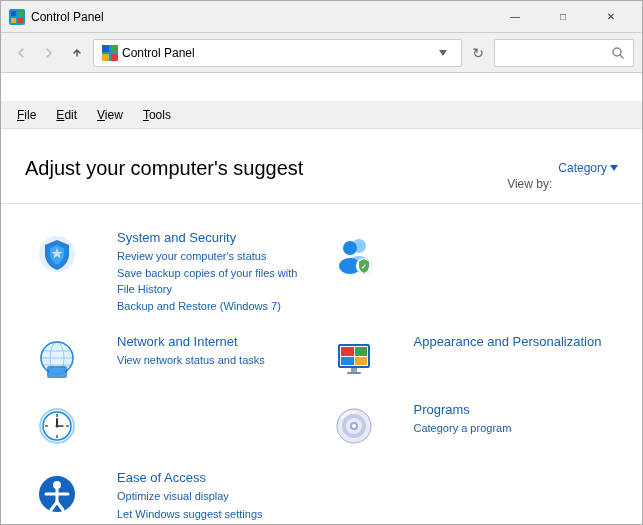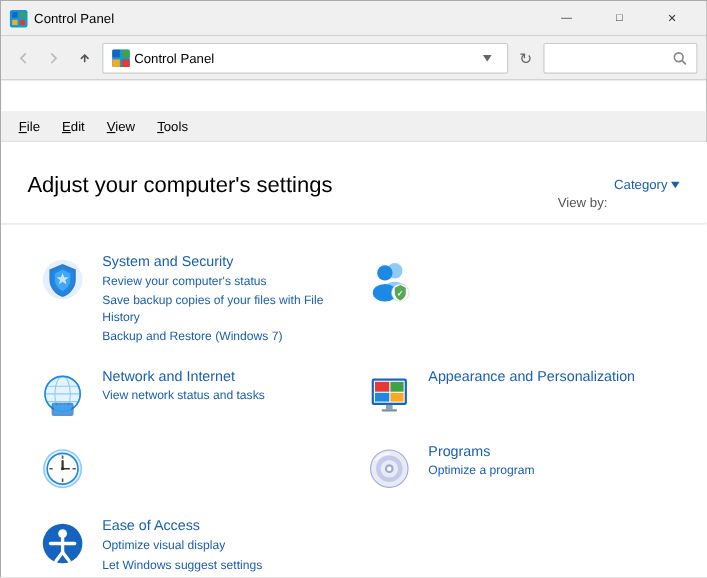--- a/index.html
+++ b/index.html
@@ -244,21 +244,21 @@
 
     .cat-icon {
       width: 48px;
       height: 48px;
       flex-shrink: 0;
       display: flex;
       align-items: center;
       justify-content: center;
     }
 
-    .cat-text { display: flex; flex-direction: column; gap: 2px; }
+    .cat-text { display: flex; flex-direction: column; gap: 2px; margin-left: 24px; }
 
     .category-title {
       font-size: 13px;
       color: #1a5fb0;
       cursor: pointer;
       line-height: 1.3;
     }
 
     .category-link {
       font-size: 11px;
@@ -344,21 +344,21 @@
   <div class="menu-bar">
     <div class="menu-item"><u>F</u>ile</div>
     <div class="menu-item"><u>E</u>dit</div>
     <div class="menu-item"><u>V</u>iew</div>
     <div class="menu-item"><u>T</u>ools</div>
   </div>
 
   <div class="main-content">
 
     <div class="content-header">
-      <h1 class="page-title">Adjust your computer's settings</h1>
+      <h1 class="page-title">Adjust your computer's suggest</h1>
       <div class="view-by">
         <span class="view-by-label">View by:</span>
         <span class="view-by-value">
           <span>Category</span>
           <svg width="8" height="6" viewBox="0 0 8 6">
               <path d="M0 0l4 6 4-6z" fill="#1a5fb0"></path>
             </svg>
         </span>
       </div>
     </div>
@@ -474,21 +474,21 @@
             <circle cx="22" cy="22" r="12" fill="#c5cae9"></circle>
             <circle cx="22" cy="22" r="8" fill="#e8eaf6"></circle>
             <circle cx="22" cy="22" r="4" fill="#9fa8da"></circle>
             <circle cx="22" cy="22" r="2" fill="#fff"></circle>
 
             <path d="M10 14 Q15 8 22 8" stroke="#fff" stroke-width="2" fill="none" opacity="0.7" stroke-linecap="round"></path>
           </svg>
         </div>
         <div class="cat-text">
           <span class="category-title">Programs</span>
-          <span class="category-link">Optimize a program</span>
+          <span class="category-link">Category a program</span>
         </div>
       </div>
 
       <div class="category-item">
         <div class="cat-icon">
           <svg width="44" height="44" viewBox="0 0 44 44" xmlns="http://www.w3.org/2000/svg">
 
             <circle cx="22" cy="22" r="18" fill="#1565c0"></circle>
 
             <circle cx="22" cy="13" r="4" fill="#fff"></circle>

